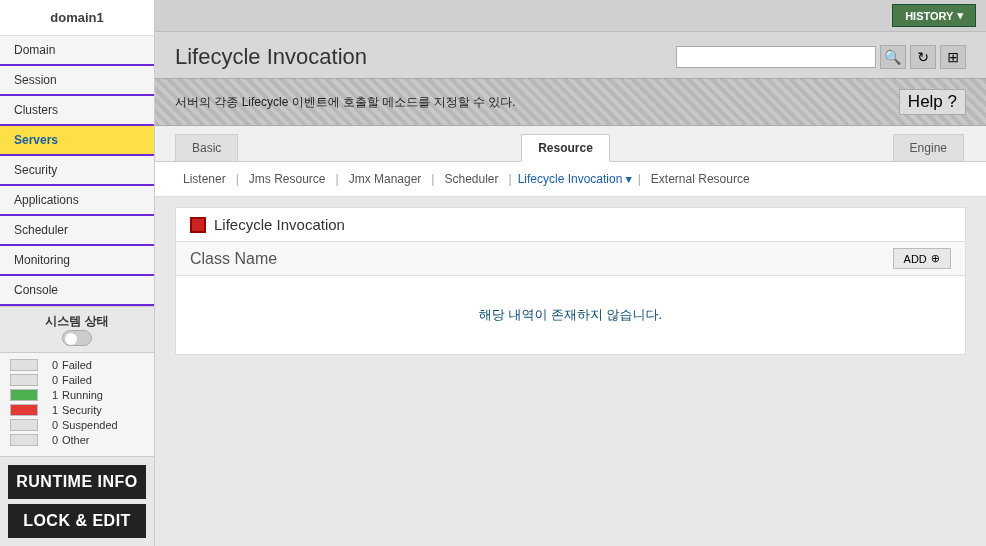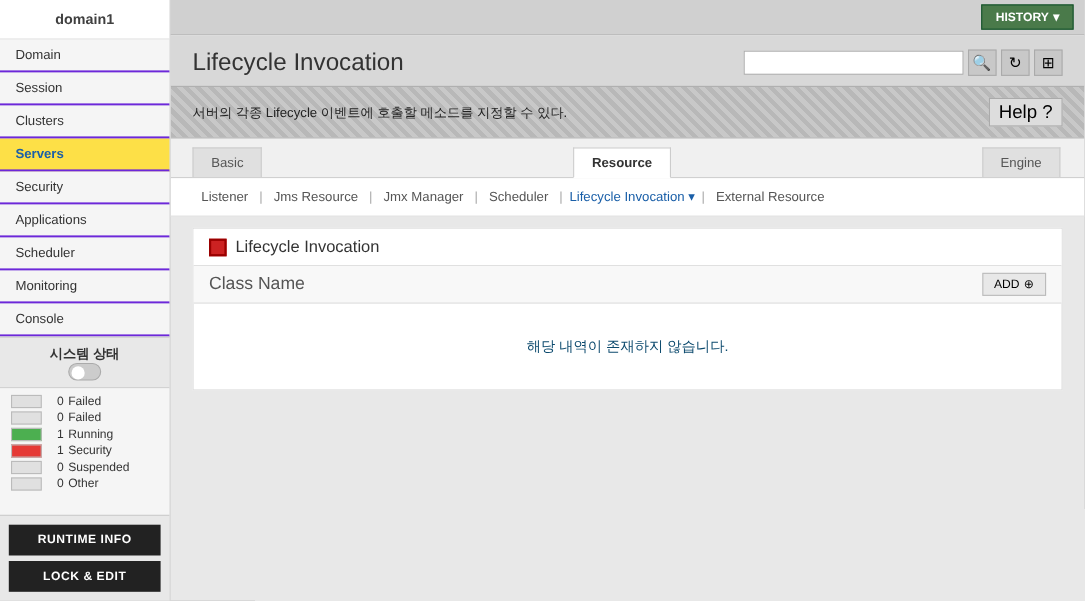--- a/index.html
+++ b/index.html
@@ -95,21 +95,21 @@
       border-top: 1px solid #ccc;
     }
     .sidebar-btn {
       display: block;
       width: 100%;
       padding: 8px 0;
       margin-bottom: 5px;
       background: #222;
       color: #fff;
       text-align: center;
-      font-size: 11px;
+      font-size: 16px;
       font-weight: bold;
       cursor: pointer;
       border: none;
       letter-spacing: 0.5px;
     }
     .sidebar-btn:last-child { margin-bottom: 0; }
 
     
     #main {
       flex: 1;

